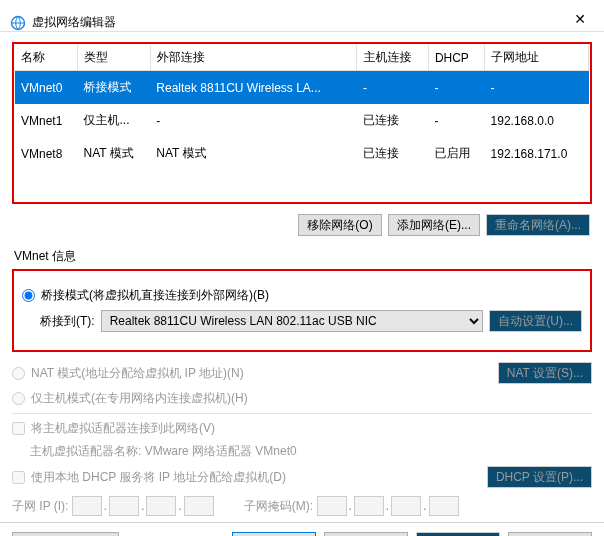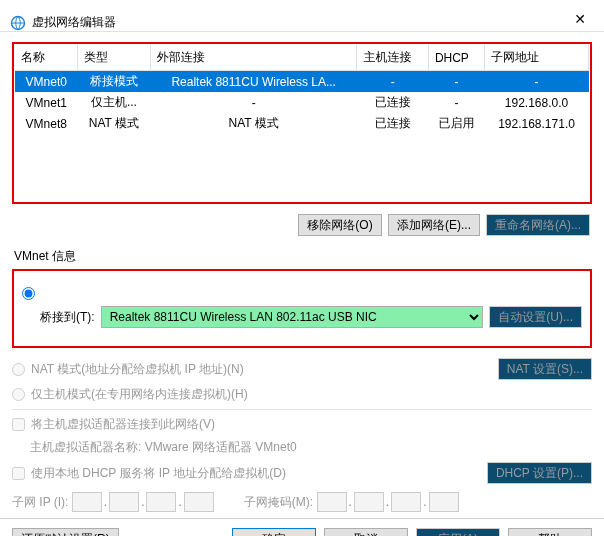--- a/index.html
+++ b/index.html
@@ -6,32 +6,32 @@
 body{background:#fff;width:604px;height:536px;overflow:hidden;}
 .titlebar{height:32px;display:flex;align-items:flex-end;padding:0 10px;border-bottom:1px solid #e0e0e0;}
 .titlebar .icon-wrap{width:16px;height:16px;display:flex;align-items:center;justify-content:center;margin-right:6px;}
 .titlebar .title{flex:1;}
 .close-x{font-size:14px;padding:4px 8px;cursor:default;}
 .content{padding:10px 12px 0 12px;}
 .red-box{border:2px solid #e00000;padding:1px;}
 .table-wrap{height:156px;overflow:hidden;border:0;}
 table{border-collapse:collapse;width:100%;}
 th{text-align:left;font-weight:normal;padding:4px 6px;background:#fff;border-bottom:1px solid #e0e0e0;border-right:1px solid #e0e0e0;white-space:nowrap;}
-td{padding:2px 6px;white-space:nowrap;text-align:center;}
+td{padding:8px 6px;white-space:nowrap;}
 tr.sel td{background:#0078d7;color:#fff;}
 .btnrow{display:flex;justify-content:flex-end;gap:6px;margin:10px 0;padding-right:2px;}
 .btn{min-width:84px;height:22px;border:1px solid #adadad;background:#e1e1e1;padding:0 8px;display:inline-flex;align-items:center;justify-content:center;cursor:default;}
 .btn.disabled{color:#9a9a9a;border-color:#ccc;background:#0c4a6e;}
 .group-label{padding:2px 0 0 2px;}
 .info-box{border:2px solid #e00000;padding:10px 8px 12px 8px;margin-top:4px;}
 .radio-row,.chk-row,.plain-row{display:flex;align-items:center;gap:6px;margin:6px 0;}
 .radio-row input,.chk-row input{margin:0;}
 .indent{padding-left:18px;}
 .plain-row.disabled,.chk-row.disabled,.radio-row.disabled{color:#9a9a9a;}
-select.combo{flex:1;height:22px;border:1px solid #adadad;background:#86efac;padding:0 4px;}
+select.combo{flex:1;height:22px;border:1px solid #adadad;background:#e5e5e5;padding:0 4px;}
 select.combo:disabled{color:#888;background:#f4f4f4;}
 input.ip{width:30px;height:20px;border:1px solid #ccc;text-align:center;}
 input.ip:disabled{background:#f4f4f4;}
 .ip-sep{padding:0 2px;color:#888;}
 .footer{border-top:1px solid #d0d0d0;padding:9px 12px;display:flex;align-items:center;gap:8px;}
 .footer .spacer{flex:1;}
 hr.subtle{border:none;border-top:1px solid #e4e4e4;margin:4px 0 0 0;}
 .ip-block{display:inline-flex;align-items:center;margin-right:24px;}
 </style>
 </head>
@@ -97,20 +97,21 @@
     <span class="btn">移除网络(O)</span>
     <span class="btn">添加网络(E)...</span>
     <span class="btn disabled">重命名网络(A)...</span>
   </div>
 
   <div class="group-label">VMnet 信息</div>
 
   <div class="info-box">
     <div class="radio-row">
       <input type="radio" checked="" style="">
+      <span>桥接模式(将虚拟机直接连接到外部网络)(B)</span>
     </div>
     <div class="radio-row indent">
       <span>桥接到(T):</span>
       <select class="combo">
         <option>Realtek 8811CU Wireless LAN 802.11ac USB NIC</option>
       </select>
       <span class="btn disabled">自动设置(U)...</span>
     </div>
   </div>
 

